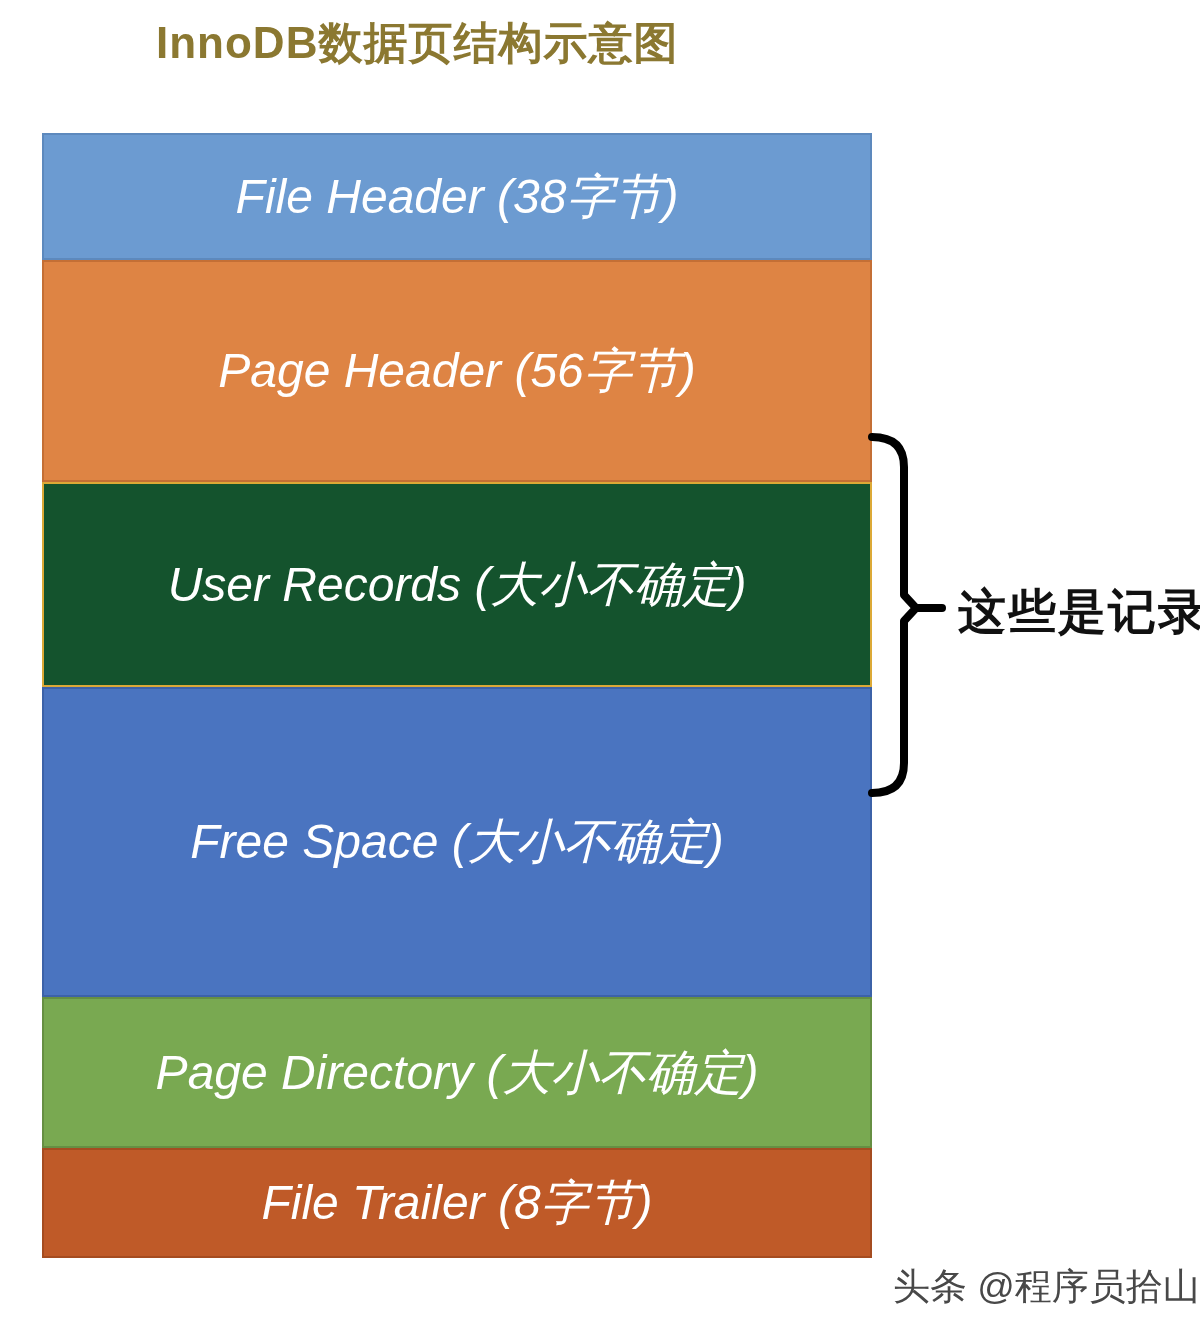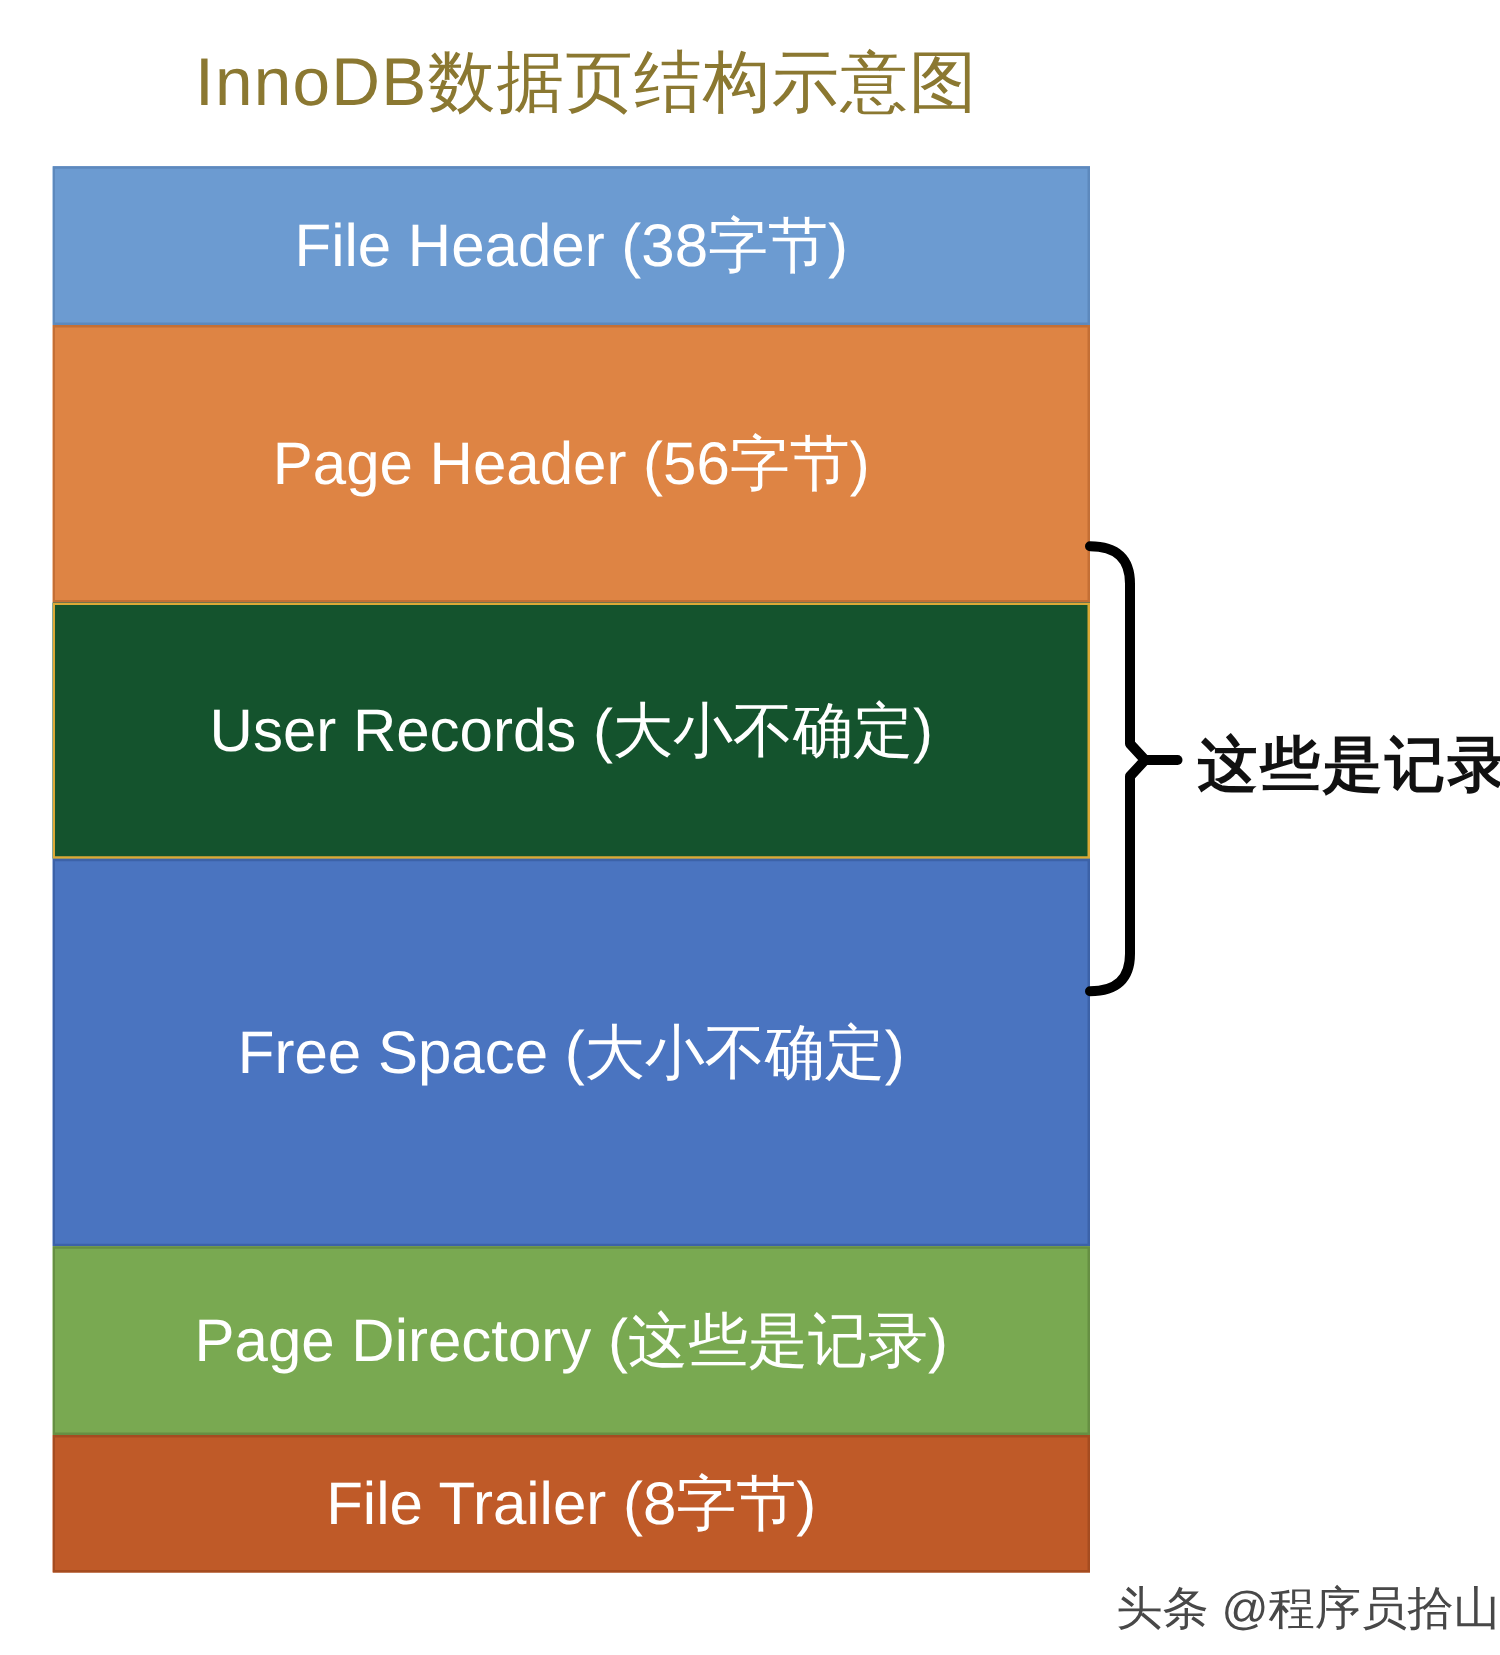--- a/index.html
+++ b/index.html
@@ -11,23 +11,23 @@
   .canvas {
     position: relative;
     width: 1200px;
     height: 1324px;
     background: #ffffff;
     overflow: hidden;
   }
   .diagram-title {
     position: absolute;
     left: 156px;
-    top: 30px;
-    font-size: 54px;
-    font-weight: normal;
+    top: 14px;
+    font-size: 44px;
+    font-weight: bold;
     letter-spacing: 1px;
     white-space: nowrap;
   }
   .stack {
     position: absolute;
     left: 42px;
     top: 133px;
     width: 830px;
   }
   .block {
@@ -36,20 +36,21 @@
     align-items: center;
     justify-content: center;
     box-sizing: border-box;
   }
   .block-label {
     color: #ffffff;
     font-size: 48px;
     font-weight: 400;
     white-space: nowrap;
     text-align: center;
+    font-style: italic;
   }
   .block[data-block-idx="2"] .block-label {
     font-size: 44px;
   }
   .brace-svg {
     position: absolute;
     left: 858px;
     top: 423px;
     width: 100px;
     height: 384px;
@@ -89,21 +90,21 @@
     <div class="block" data-block-idx="1" style="background: rgb(222, 132, 68); height: 222px; box-shadow: rgb(196, 111, 53) 0px 0px 0px 2px inset;">
       <span class="block-label">Page Header (56字节)</span>
     </div>
     <div class="block" data-block-idx="3" style="background: #14532d; height: 205px; box-shadow: rgb(220, 169, 54) 0px 0px 0px 2px inset;">
       <span class="block-label">User Records (大小不确定)</span>
     </div>
     <div class="block" data-block-idx="4" style="background: rgb(74, 116, 192); height: 310px; box-shadow: rgb(60, 98, 168) 0px 0px 0px 2px inset;">
       <span class="block-label">Free Space (大小不确定)</span>
     </div>
     <div class="block" data-block-idx="5" style="background: rgb(121, 169, 81); height: 151px; box-shadow: rgb(102, 143, 67) 0px 0px 0px 2px inset;">
-      <span class="block-label">Page Directory (这些是记录)</span>
+      <span class="block-label">Page Directory (大小不确定)</span>
     </div>
     <div class="block" data-block-idx="6" style="background: rgb(191, 90, 40); height: 110px; box-shadow: rgb(165, 76, 32) 0px 0px 0px 2px inset;">
       <span class="block-label">File Trailer (8字节)</span>
     </div>
   </div>
 
   <svg class="brace-svg" viewBox="0 0 100 384" xmlns="http://www.w3.org/2000/svg">
     <path class="brace-path" d="M 14 14 Q 46 14 46 44 L 46 172 L 58 185 L 46 198 L 46 340 Q 46 370 14 370" fill="none" stroke-width="8" stroke-linejoin="round" stroke-linecap="round" stroke="#000000"></path>
     <path class="brace-path" d="M 58 185 L 84 185" fill="none" stroke-width="8" stroke-linecap="round" stroke="#000000"></path>
   </svg>

